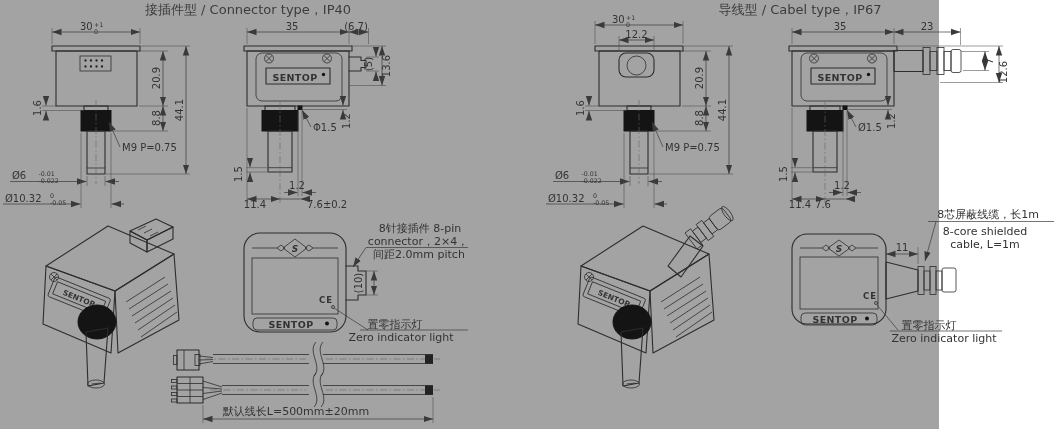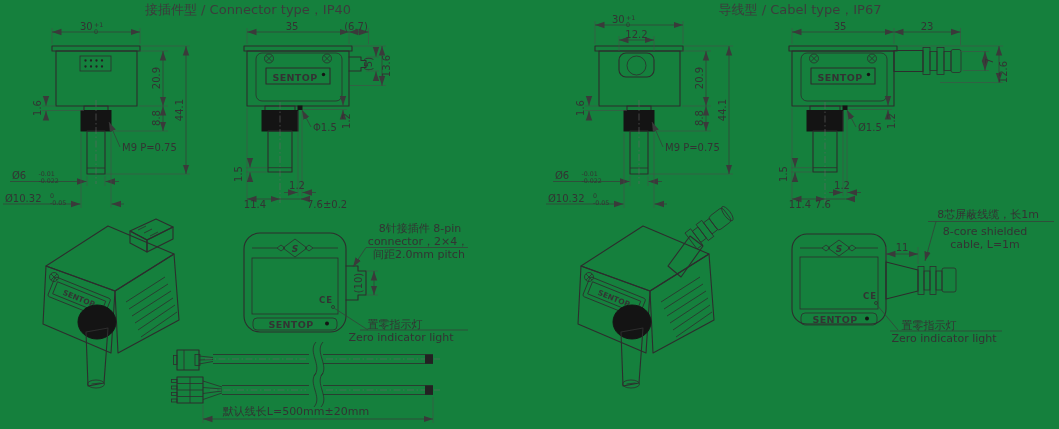--- a/index.html
+++ b/index.html
@@ -1,16 +1,16 @@
 <!DOCTYPE html>
 <html><head>
 <meta charset="utf-8">
 <style>
   html,body{margin:0;padding:0;background:#fff;}
-  #stage{position:relative;width:1059px;height:429px;background:#15803d;font-family:"DejaVu Sans","Liberation Sans",sans-serif;}
+  #stage{position:relative;width:939px;height:429px;background:#a3a3a3;font-family:"DejaVu Sans","Liberation Sans",sans-serif;}
   svg{display:block}
   .ln{stroke:#2d2d2d;fill:none;stroke-width:1.1;stroke-linejoin:round;stroke-linecap:round}
   .lnt{stroke:#2d2d2d;fill:none;stroke-width:0.8}
   .ink{fill:#141414;stroke:#141414}
   .dim{stroke:#3a3a3a;fill:none;stroke-width:0.7}
   .ext{stroke:#4a4a4a;fill:none;stroke-width:0.55}
   .cl{stroke:#666;fill:none;stroke-width:0.6;stroke-dasharray:7 2.5 1.5 2.5}
   .dl{marker-start:url(#arr);marker-end:url(#arr)}
   .me{marker-end:url(#arr)}
   .ms{marker-start:url(#arr)}

